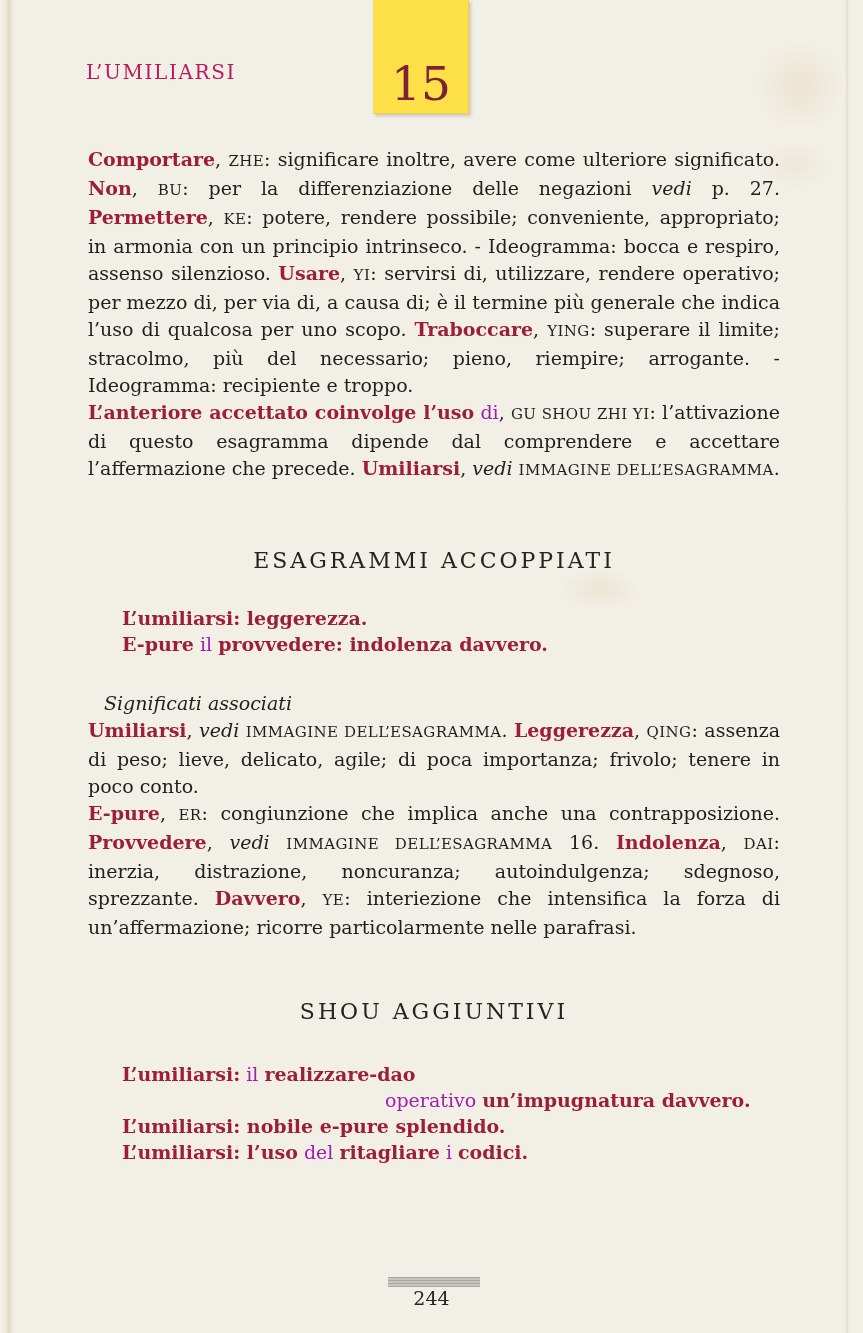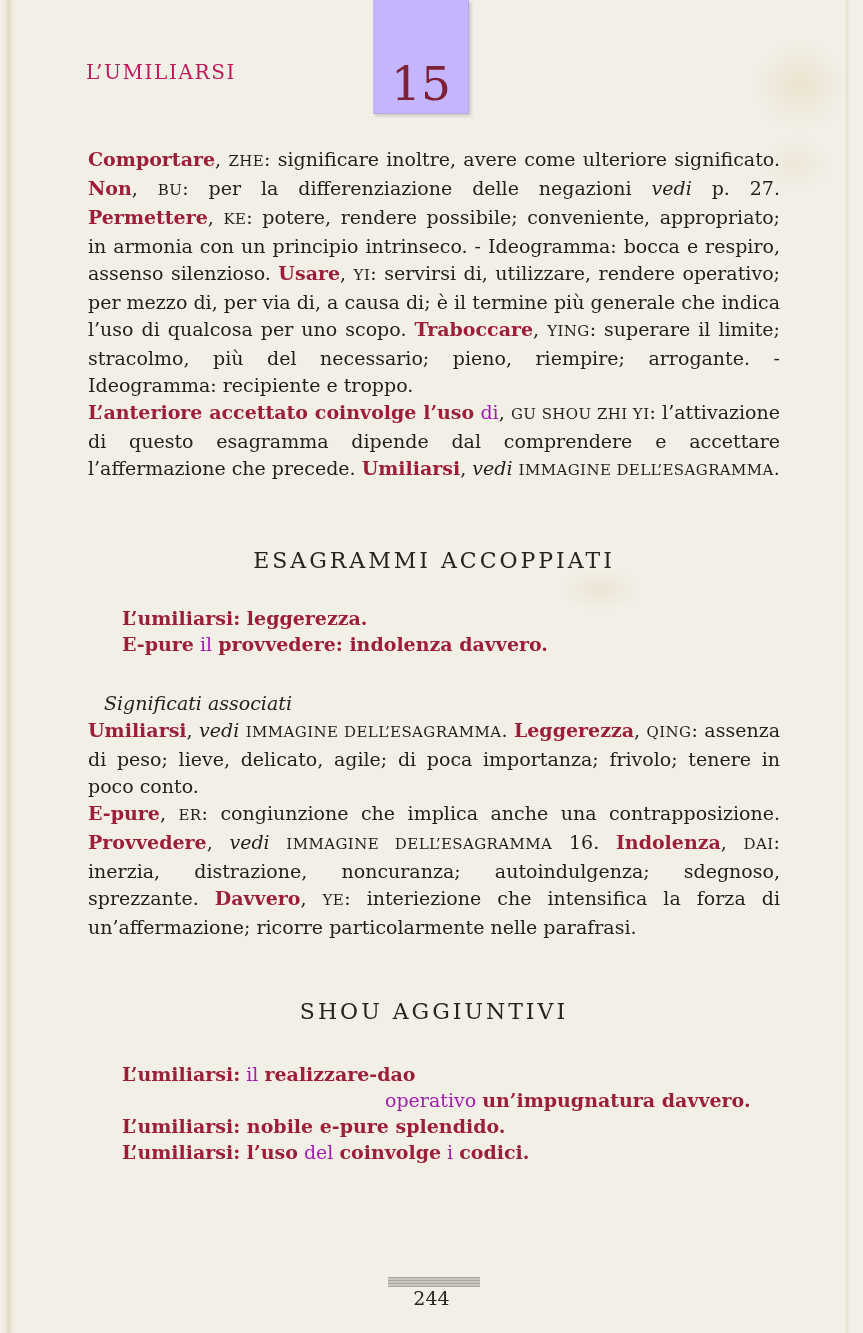--- a/index.html
+++ b/index.html
@@ -19,21 +19,21 @@
     background:radial-gradient(closest-side,rgba(208,180,110,0.20),rgba(208,180,110,0));}
   .stain.s2{left:560px;top:568px;width:80px;height:42px;
     background:radial-gradient(closest-side,rgba(200,176,110,0.16),rgba(200,176,110,0));}
   .stain.s3{left:760px;top:140px;width:70px;height:50px;
     background:radial-gradient(closest-side,rgba(205,182,120,0.14),rgba(205,182,120,0));}
 
   .running-header{position:absolute;left:86px;top:60px;
     font-size:20px;letter-spacing:1.6px;color:#be185d;}
 
   .chapter-box{position:absolute;left:373px;top:0;width:96px;height:114px;
-    background:#c4b5fd;box-sizing:border-box;
+    background:#fde047;box-sizing:border-box;
     box-shadow:2px 2px 3px rgba(90,85,75,0.25), inset -1px -1px 0 rgba(0,0,0,0.07);
     display:flex;align-items:flex-end;justify-content:center;padding-bottom:7px;}
   .chapter-number{font-size:47px;line-height:1;color:#7c2136;}
 
   .content{position:absolute;left:88px;top:146px;width:692px;
     font-size:19px;line-height:27px;}
   p.body{margin:0;text-align:justify;}
   h2.section{margin:63px 0 0;text-align:center;font-weight:400;
     font-size:22px;letter-spacing:3px;color:#262420;}
   h2.section.additional{margin-top:57px;}
@@ -85,19 +85,19 @@
     <p class="assoc-title">Significati associati</p>
     <p class="body"><span class="seg-b">Umiliarsi</span><span class="seg-p">, </span><span class="seg-i">vedi</span><span class="seg-p"> </span><span class="seg-sc">IMMAGINE DELL’ESAGRAMMA</span><span class="seg-p">. </span><span class="seg-b">Leggerezza</span><span class="seg-p">, </span><span class="seg-sc">QING</span><span class="seg-p">: assenza di peso; lieve, delicato, agile; di poca importanza; frivolo; tenere in poco conto.</span></p>
     <p class="body"><span class="seg-b">E-pure</span><span class="seg-p">, </span><span class="seg-sc">ER</span><span class="seg-p">: congiunzione che implica anche una contrapposizione. </span><span class="seg-b">Provvedere</span><span class="seg-p">, </span><span class="seg-i">vedi</span><span class="seg-p"> </span><span class="seg-sc">IMMAGINE DELL’ESAGRAMMA</span><span class="seg-p"> 16. </span><span class="seg-b">Indolenza</span><span class="seg-p">, </span><span class="seg-sc">DAI</span><span class="seg-p">: inerzia, distrazione, noncuranza; autoindulgenza; sdegnoso, sprezzante. </span><span class="seg-b">Davvero</span><span class="seg-p">, </span><span class="seg-sc">YE</span><span class="seg-p">: interiezione che intensifica la forza di un’affermazione; ricorre particolarmente nelle parafrasi.</span></p>
 
     <h2 class="section additional">SHOU AGGIUNTIVI</h2>
 
     <div class="quote additional">
         <div class="quote-line"><span class="seg-b">L’umiliarsi:</span><span class="seg-r"> il </span><span class="seg-b">realizzare-dao</span></div>
         <div class="quote-line indented"><span class="seg-r">operativo </span><span class="seg-b">un’impugnatura davvero.</span></div>
         <div class="quote-line"><span class="seg-b">L’umiliarsi: nobile e-pure splendido.</span></div>
-        <div class="quote-line"><span class="seg-b">L’umiliarsi: l’uso</span><span class="seg-r"> del </span><span class="seg-b">coinvolge</span><span class="seg-r"> i </span><span class="seg-b">codici.</span></div>
+        <div class="quote-line"><span class="seg-b">L’umiliarsi: l’uso</span><span class="seg-r"> del </span><span class="seg-b">ritagliare</span><span class="seg-r"> i </span><span class="seg-b">codici.</span></div>
       </div>
   </div>
 
   <div class="footer-bar"></div>
   <div class="page-number">244</div>
 </div>
 
 </body></html>

